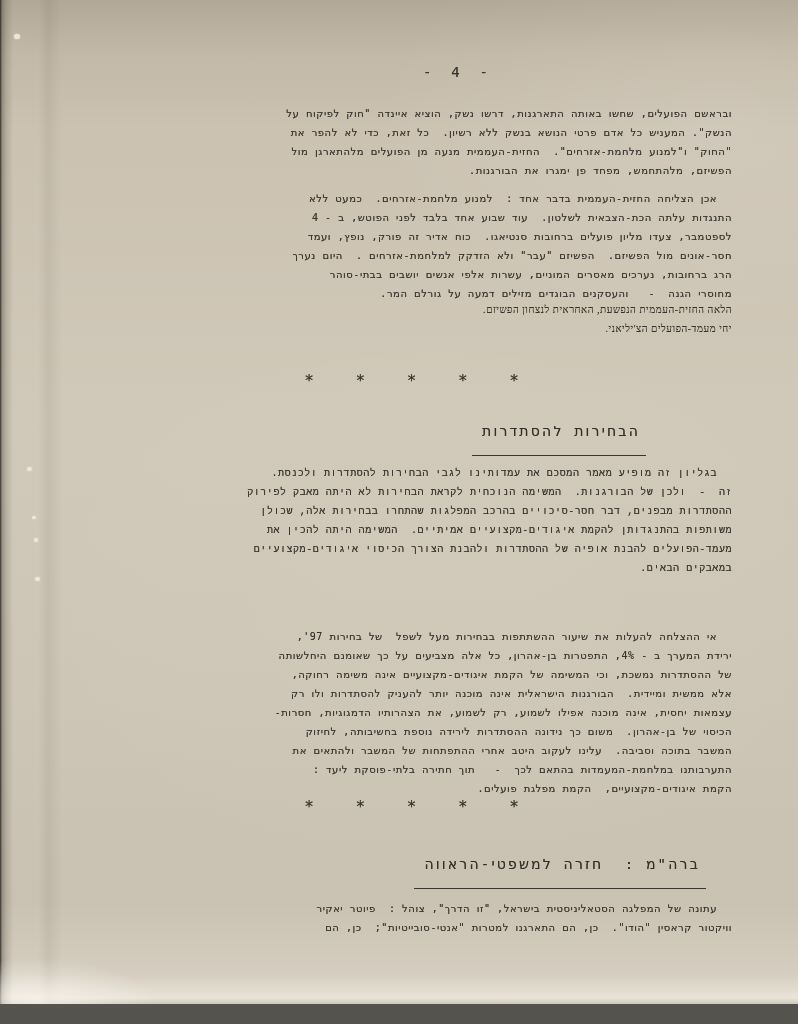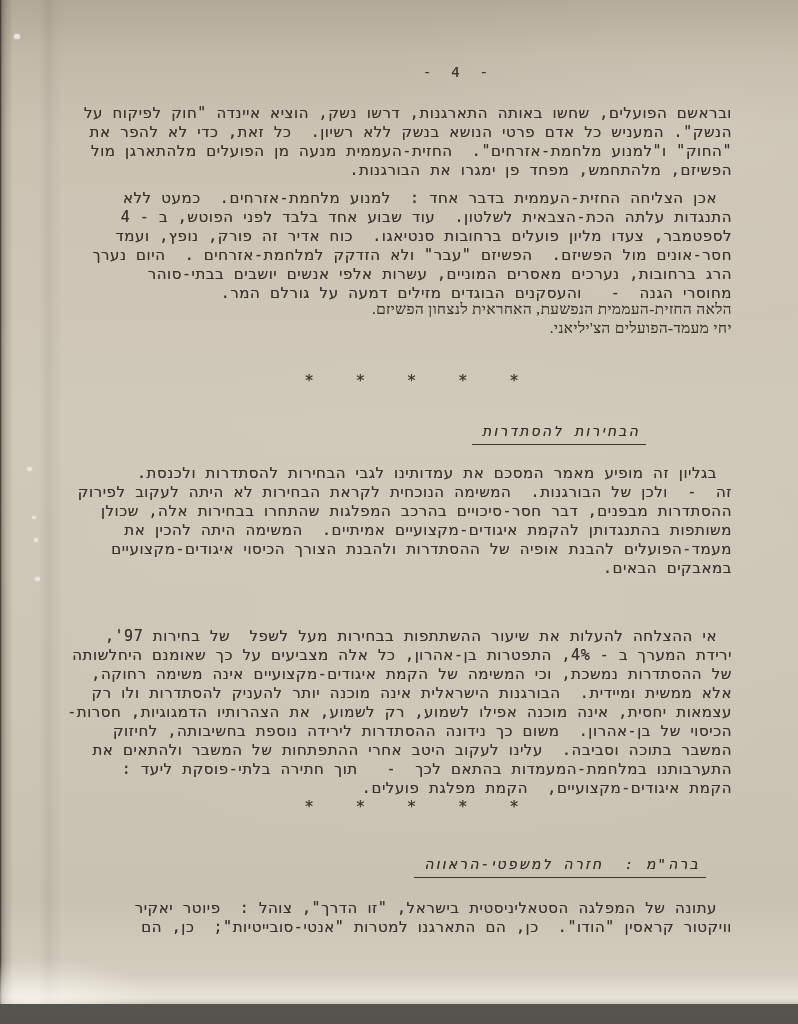--- a/index.html
+++ b/index.html
@@ -17,42 +17,41 @@
       radial-gradient(ellipse 620px 420px at 55% 60%, rgba(255,255,255,.05), rgba(0,0,0,0) 75%),
       linear-gradient(180deg,#b2a897 0px,#c3b9a8 55px,#cbc2b2 130px,#d0c8b8 420px,#cdc5b5 700px,#c9c1b1 900px,#d5cec0 975px,#e9e4d8 998px,#cfc8ba 1004px);
   }
   .corner-glow{
     position:absolute;left:0;top:930px;width:190px;height:74px;
     background:radial-gradient(ellipse 170px 60px at 18% 95%, rgba(248,245,238,.75), rgba(248,245,238,0) 70%);
   }
   .speck{position:absolute;border-radius:50%;background:#ece7dc;box-shadow:0 0 2px rgba(255,255,255,.6);}
   .txt{
     position:absolute;direction:rtl;text-align:right;color:#37332c;
-    font-size:15px;line-height:19px;letter-spacing:.55px;
+    font-size:10px;line-height:19px;letter-spacing:.55px;
     text-shadow:0 0 .5px rgba(45,40,33,.55);
   }
   .txt .line{white-space:pre;height:19px;}
   .indent-first .line:first-child{text-indent:15px;}
   .pagenum{
     position:absolute;top:64px;left:406px;width:100px;text-align:center;
     color:#3a362f;font-size:14px;white-space:pre;letter-spacing:1px;
     text-shadow:0 0 .5px rgba(45,40,33,.55);
   }
   .sep{
     position:absolute;left:0;width:798px;text-align:center;
     color:#3a362f;font-size:16px;word-spacing:30px;letter-spacing:1px;
     padding-left:26px;box-sizing:border-box;
     text-shadow:0 0 .6px rgba(45,40,33,.6);
   }
   .heading{
     position:absolute;direction:rtl;white-space:pre;
     color:#332f28;font-size:14px;letter-spacing:2.2px;line-height:17px;
-    border-bottom:1.4px solid #3a362f;padding:0 6px 4px 10px;
+    border-bottom:1.4px solid #3a362f;padding:0 6px 15px 10px;
     text-shadow:0 0 .6px rgba(45,40,33,.6);
-    font-style:italic;
   }
 </style>
 </head>
 <body>
 
 <div class="paper">
   <div class="corner-glow"></div>
   <div class="speck" style="left:14px;top:34px;width:6px;height:5px;"></div>
   <div class="speck" style="left:27px;top:467px;width:5px;height:4px;"></div>
   <div class="speck" style="left:32px;top:516px;width:4px;height:3px;"></div>
@@ -79,23 +78,23 @@
 
   <div class="txt" style="top:300px;left:86px;right:66px;font-family:Liberation Serif, serif;">
       <div class="line">הלאה החזית-העממית הנפשעת, האחראית לנצחון הפשיזם.</div>
       <div class="line">יחי מעמד-הפועלים הצ'יליאני.</div>
     </div>
 
   <div class="sep" style="top:371px;">* * * * *</div>
 
   <div class="heading" style="top:423px;right:152px;">הבחירות להסתדרות</div>
 
-  <div class="txt indent-first" style="top:464px;left:86px;right:66px;">
+  <div class="txt indent-first" style="top:464px;left:86px;right:66px;font-family:Liberation Mono, monospace;">
       <div class="line">בגליון זה מופיע מאמר המסכם את עמדותינו לגבי הבחירות להסתדרות ולכנסת.</div>
-      <div class="line">זה  -  ולכן של הבורגנות.  המשימה הנוכחית לקראת הבחירות לא היתה לעקוב לפירוק</div>
+      <div class="line">זה  -  ולכן של הבורגנות.  המשימה הנוכחית לקראת הבחירות לא היתה מאבק לפירוק</div>
       <div class="line">ההסתדרות מבפנים, דבר חסר-סיכויים בהרכב המפלגות שהתחרו בבחירות אלה, שכולן</div>
       <div class="line">משותפות בהתנגדותן להקמת איגודים-מקצועיים אמיתיים.  המשימה היתה להכין את</div>
       <div class="line">מעמד-הפועלים להבנת אופיה של ההסתדרות ולהבנת הצורך הכיסוי איגודים-מקצועיים</div>
       <div class="line">במאבקים הבאים.</div>
     </div>
 
   <div class="txt indent-first" style="top:627px;left:86px;right:66px;">
       <div class="line">אי ההצלחה להעלות את שיעור ההשתתפות בבחירות מעל לשפל  של בחירות 97',</div>
       <div class="line">ירידת המערך ב - 4%, התפטרות בן-אהרון, כל אלה מצביעים על כך שאומנם היחלשותה</div>
       <div class="line">של ההסתדרות נמשכת, וכי המשימה של הקמת איגודים-מקצועיים אינה משימה רחוקה,</div>

